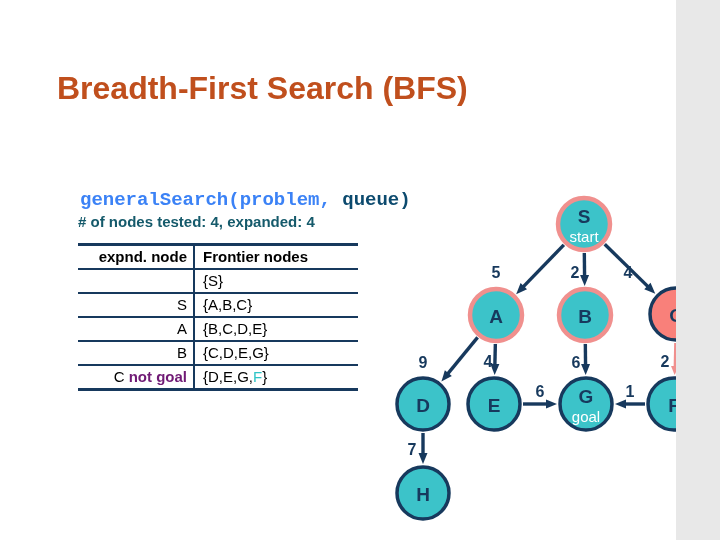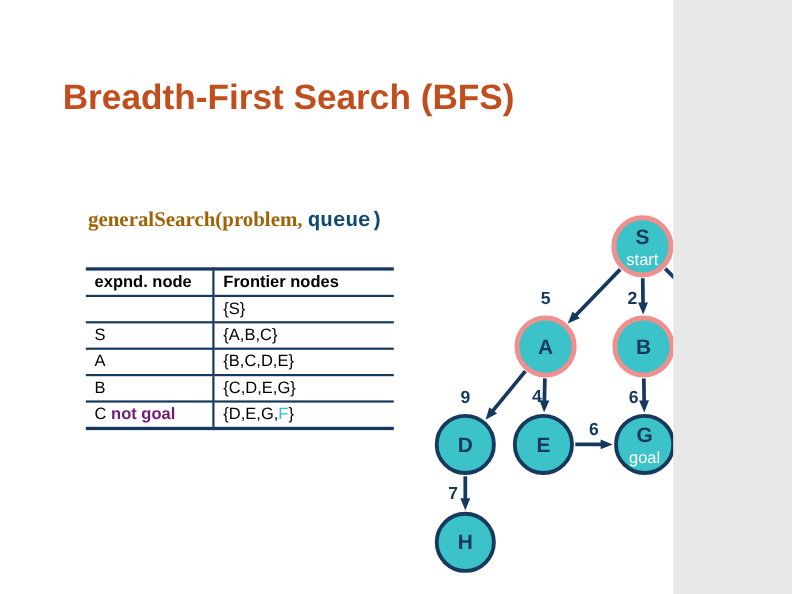--- a/index.html
+++ b/index.html
@@ -1,17 +1,17 @@
 <!DOCTYPE html>
 <html style="--title-color: #C04F1D; --stats-color: #155A6B; --navy: #17395D; --table-text: #000000;"><head>
 <meta charset="utf-8">
 <style>
   html,body { margin:0; padding:0; background:#e8e8e8; }
   .slide {
-    position:relative; width:612px; height:540px; background:#ffffff;
+    position:relative; width:676px; height:540px; background:#ffffff;
     overflow:hidden; font-family:"Liberation Sans", sans-serif;
   }
   .title {
     position:absolute; left:57px; top:70px; margin:0;
     font-size:32px; font-weight:bold; line-height:36px;
     color:var(--title-color,#C04F1D); white-space:nowrap;
   }
   .code-line {
     position:absolute; left:80px; top:190px;
     font-family:"Liberation Mono","DejaVu Sans Mono",monospace;
@@ -28,33 +28,34 @@
     border-top:3px solid var(--navy,#17395D);
     border-bottom:3px solid var(--navy,#17395D);
   }
   .trace-table th, .trace-table td {
     height:22px; line-height:22px; padding:0 6px 0 8px;
     border-bottom:2px solid var(--navy,#17395D);
     text-align:left; font-weight:normal; white-space:nowrap;
   }
   .trace-table th { font-weight:bold; }
   .trace-table th:first-child, .trace-table td:first-child {
-    border-right:2px solid var(--navy,#17395D); width:101px;
+    border-right:2px solid var(--navy,#17395D); width:101px;text-align:right;
   }
   .trace-table th:last-child, .trace-table td:last-child { width:149px; }
   .graph-svg { position:absolute; left:0; top:0; }
 </style>
 </head>
 <body>
 
 <div class="slide">
   <h1 class="title">Breadth-First Search (BFS)</h1>
 
-  <div class="code-line"><span style="color: #a16207; font-family: Liberation Serif, serif;">generalSearch(problem, </span><span style="color: #0c4a6e;">queue)</span></div>
+  <div class="code-line"><span style="color: #3b82f6;">generalSearch(problem, </span><span style="color: #0c4a6e;">queue)</span></div>
 
+  <div class="stats-line"># of nodes tested: 4, expanded: 4</div>
 
   <table class="trace-table">
     <thead>
       <tr>
         <th>expnd. node</th>
         <th>Frontier nodes</th>
       </tr>
     </thead>
     <tbody>
         <tr>

